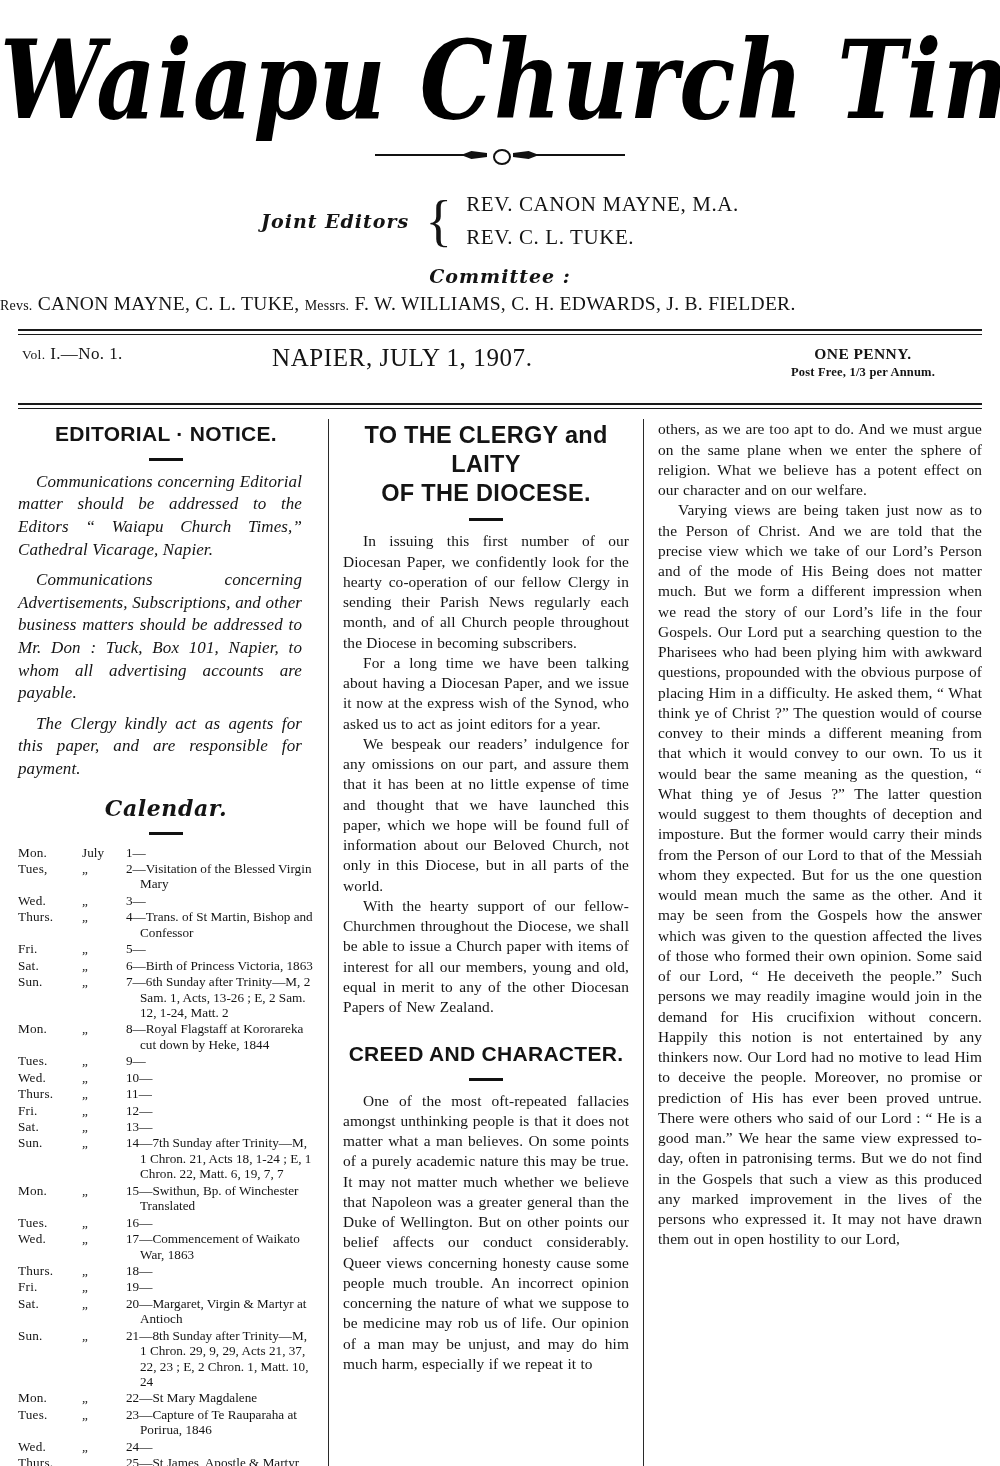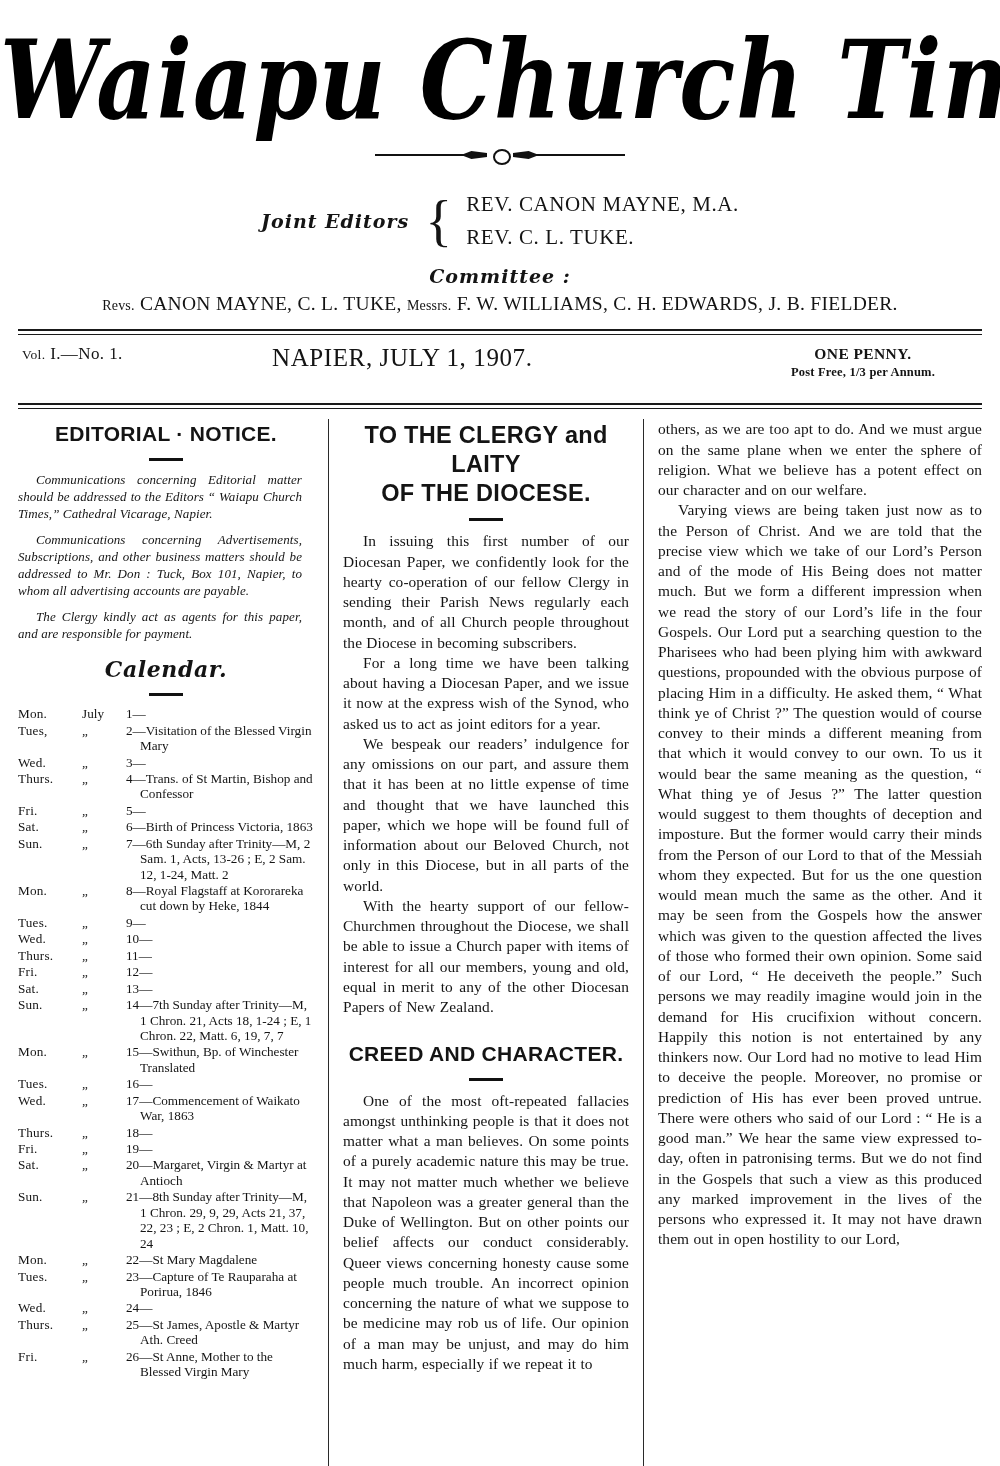--- a/index.html
+++ b/index.html
@@ -113,21 +113,20 @@
   .committee-title {
     text-align: center;
     font-family: "DejaVu Serif", serif;
     font-style: italic;
     font-weight: bold;
     font-size: 19px;
     margin-top: 12px;
     letter-spacing: 1px;
   }
   .committee-names {
-    text-align: center;
     font-size: 19.5px;
     letter-spacing: 0.3px;
     margin-top: 6px;
     white-space: nowrap;
   }
   .committee-names .sc {
     font-size: 14px;
     letter-spacing: 0.2px;
   }
 
@@ -210,21 +209,21 @@
   }
   .short-rule {
     width: 34px;
     height: 3px;
     background: #111;
     margin: 11px auto 10px auto;
   }
 
   .italic-note {
     font-style: italic;
-    font-size: 13px;
+    font-size: 17px;
     line-height: 1.33;
     text-align: justify;
     margin: 0 12px 8px 0;
     text-indent: 18px;
     letter-spacing: 0.1px;
   }
 
   .gothic-head {
     text-align: center;
     font-family: "DejaVu Serif", serif;

